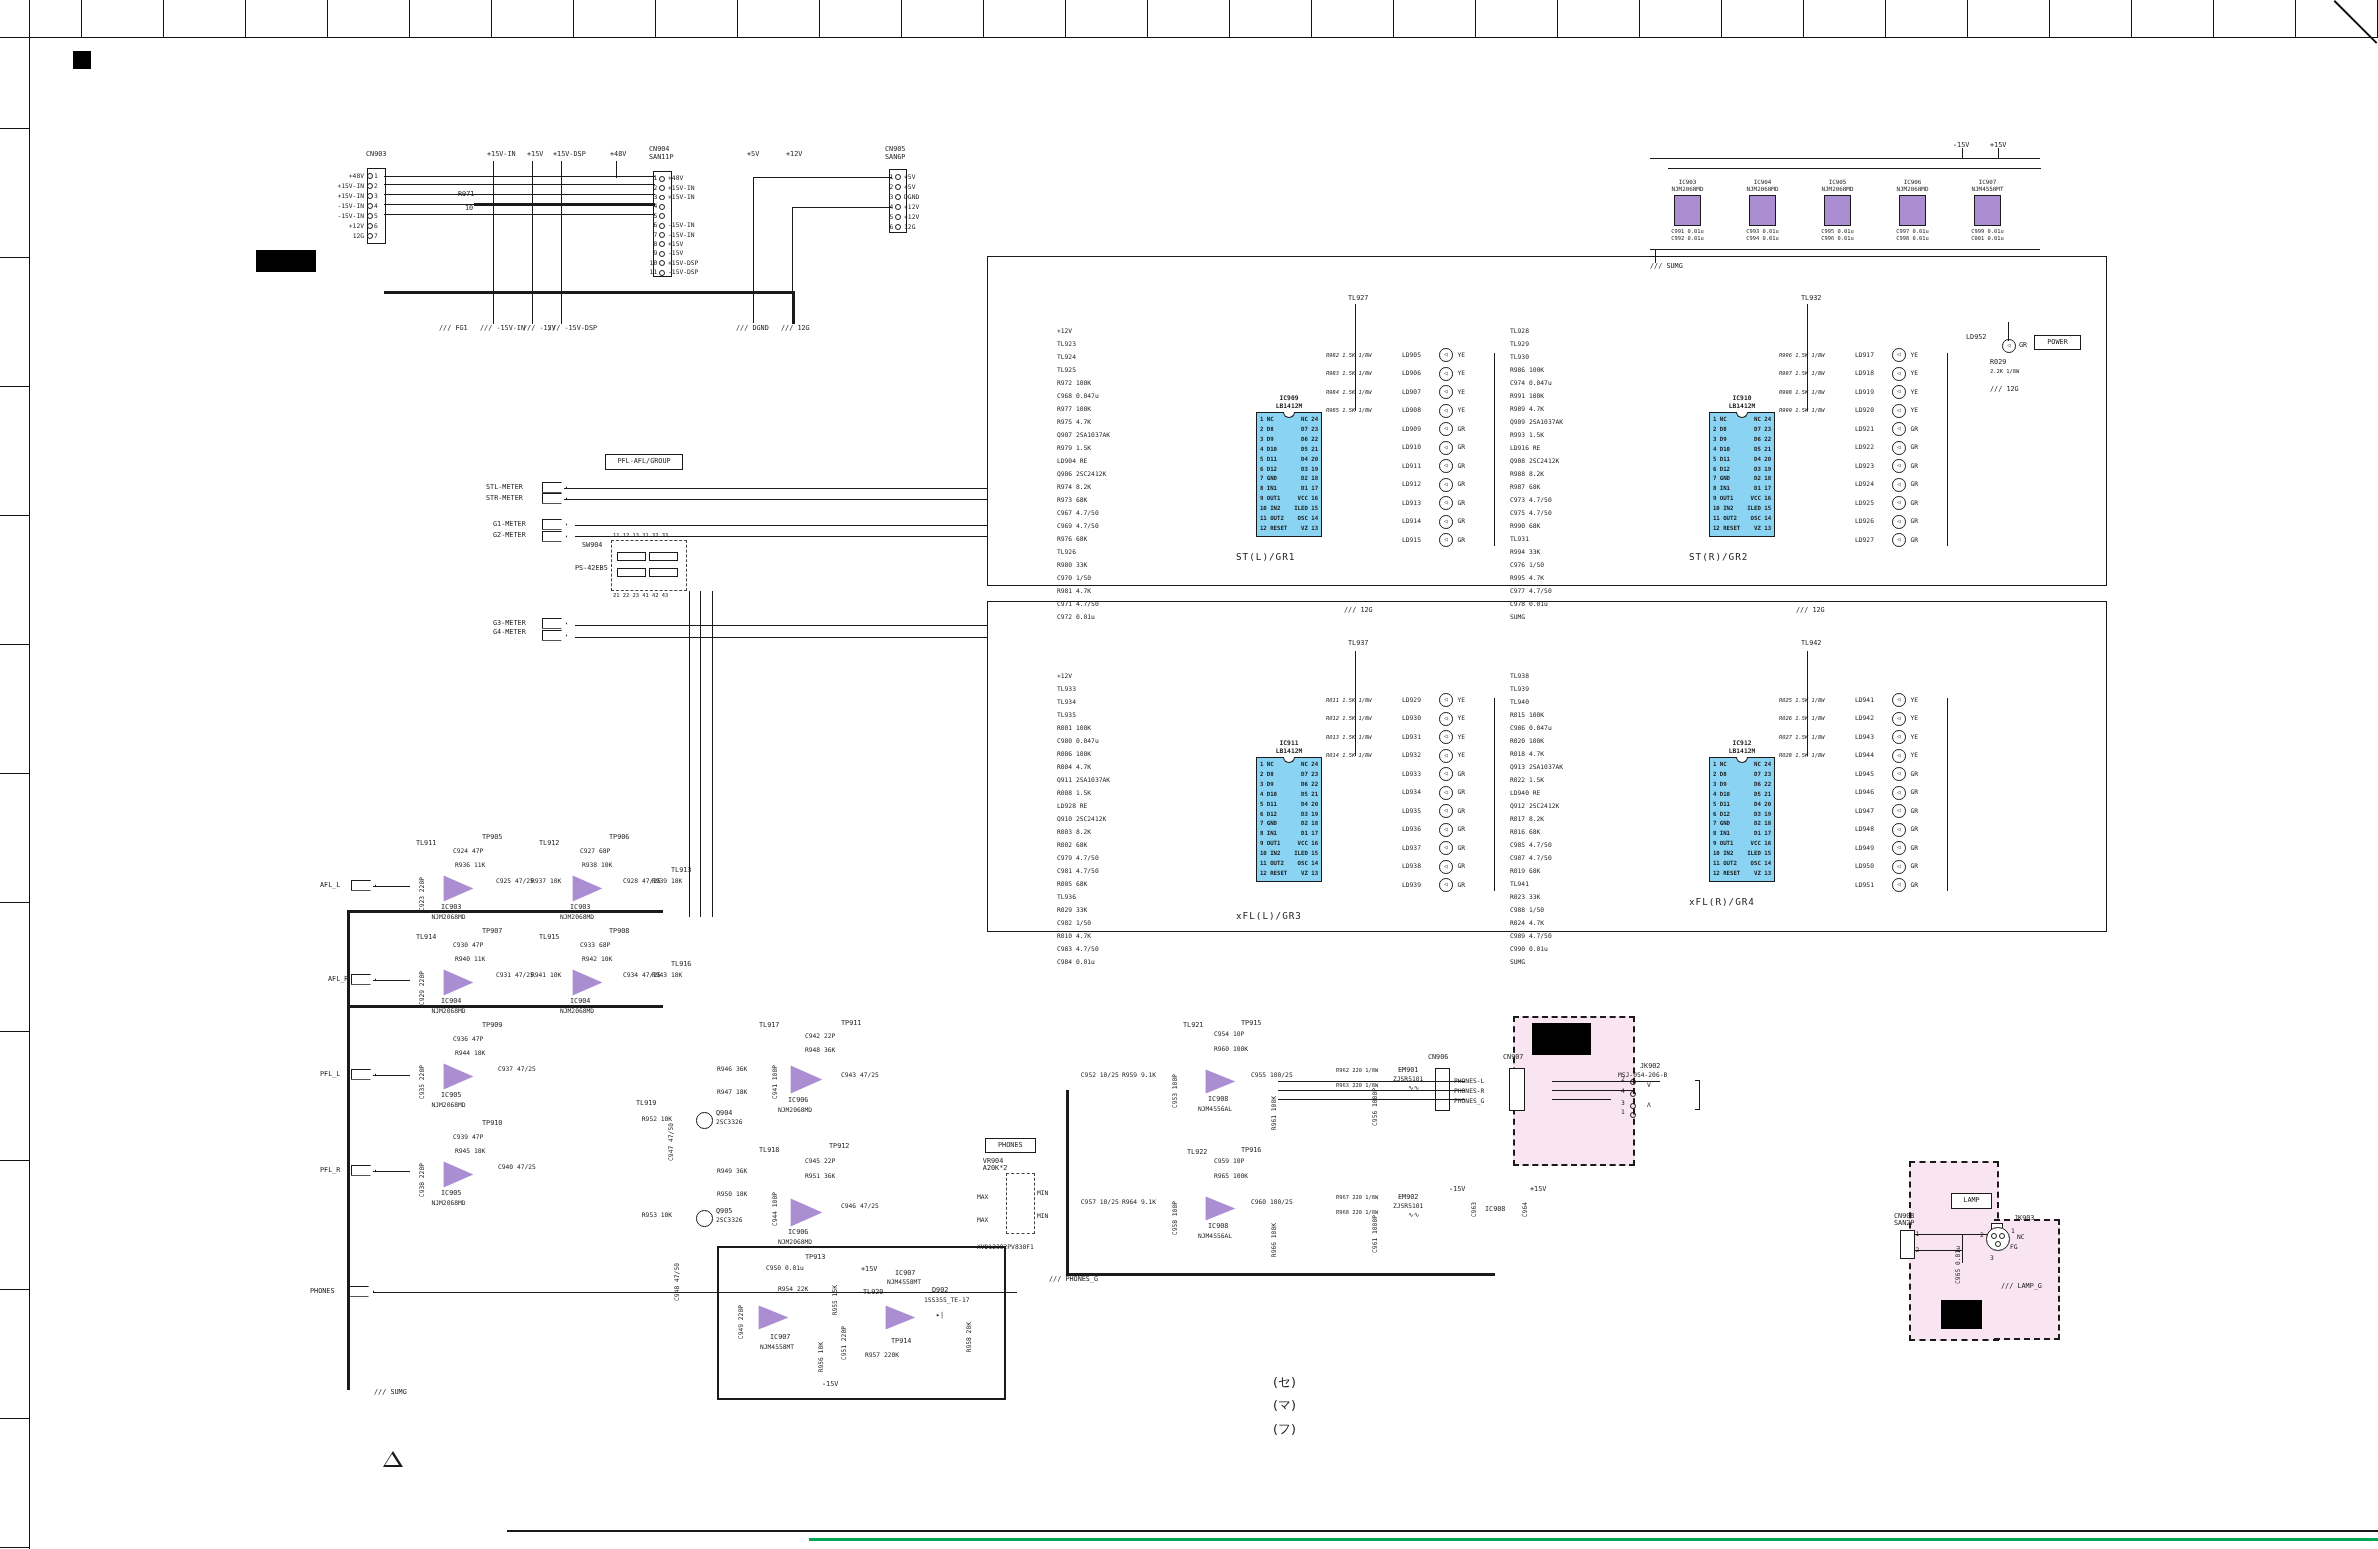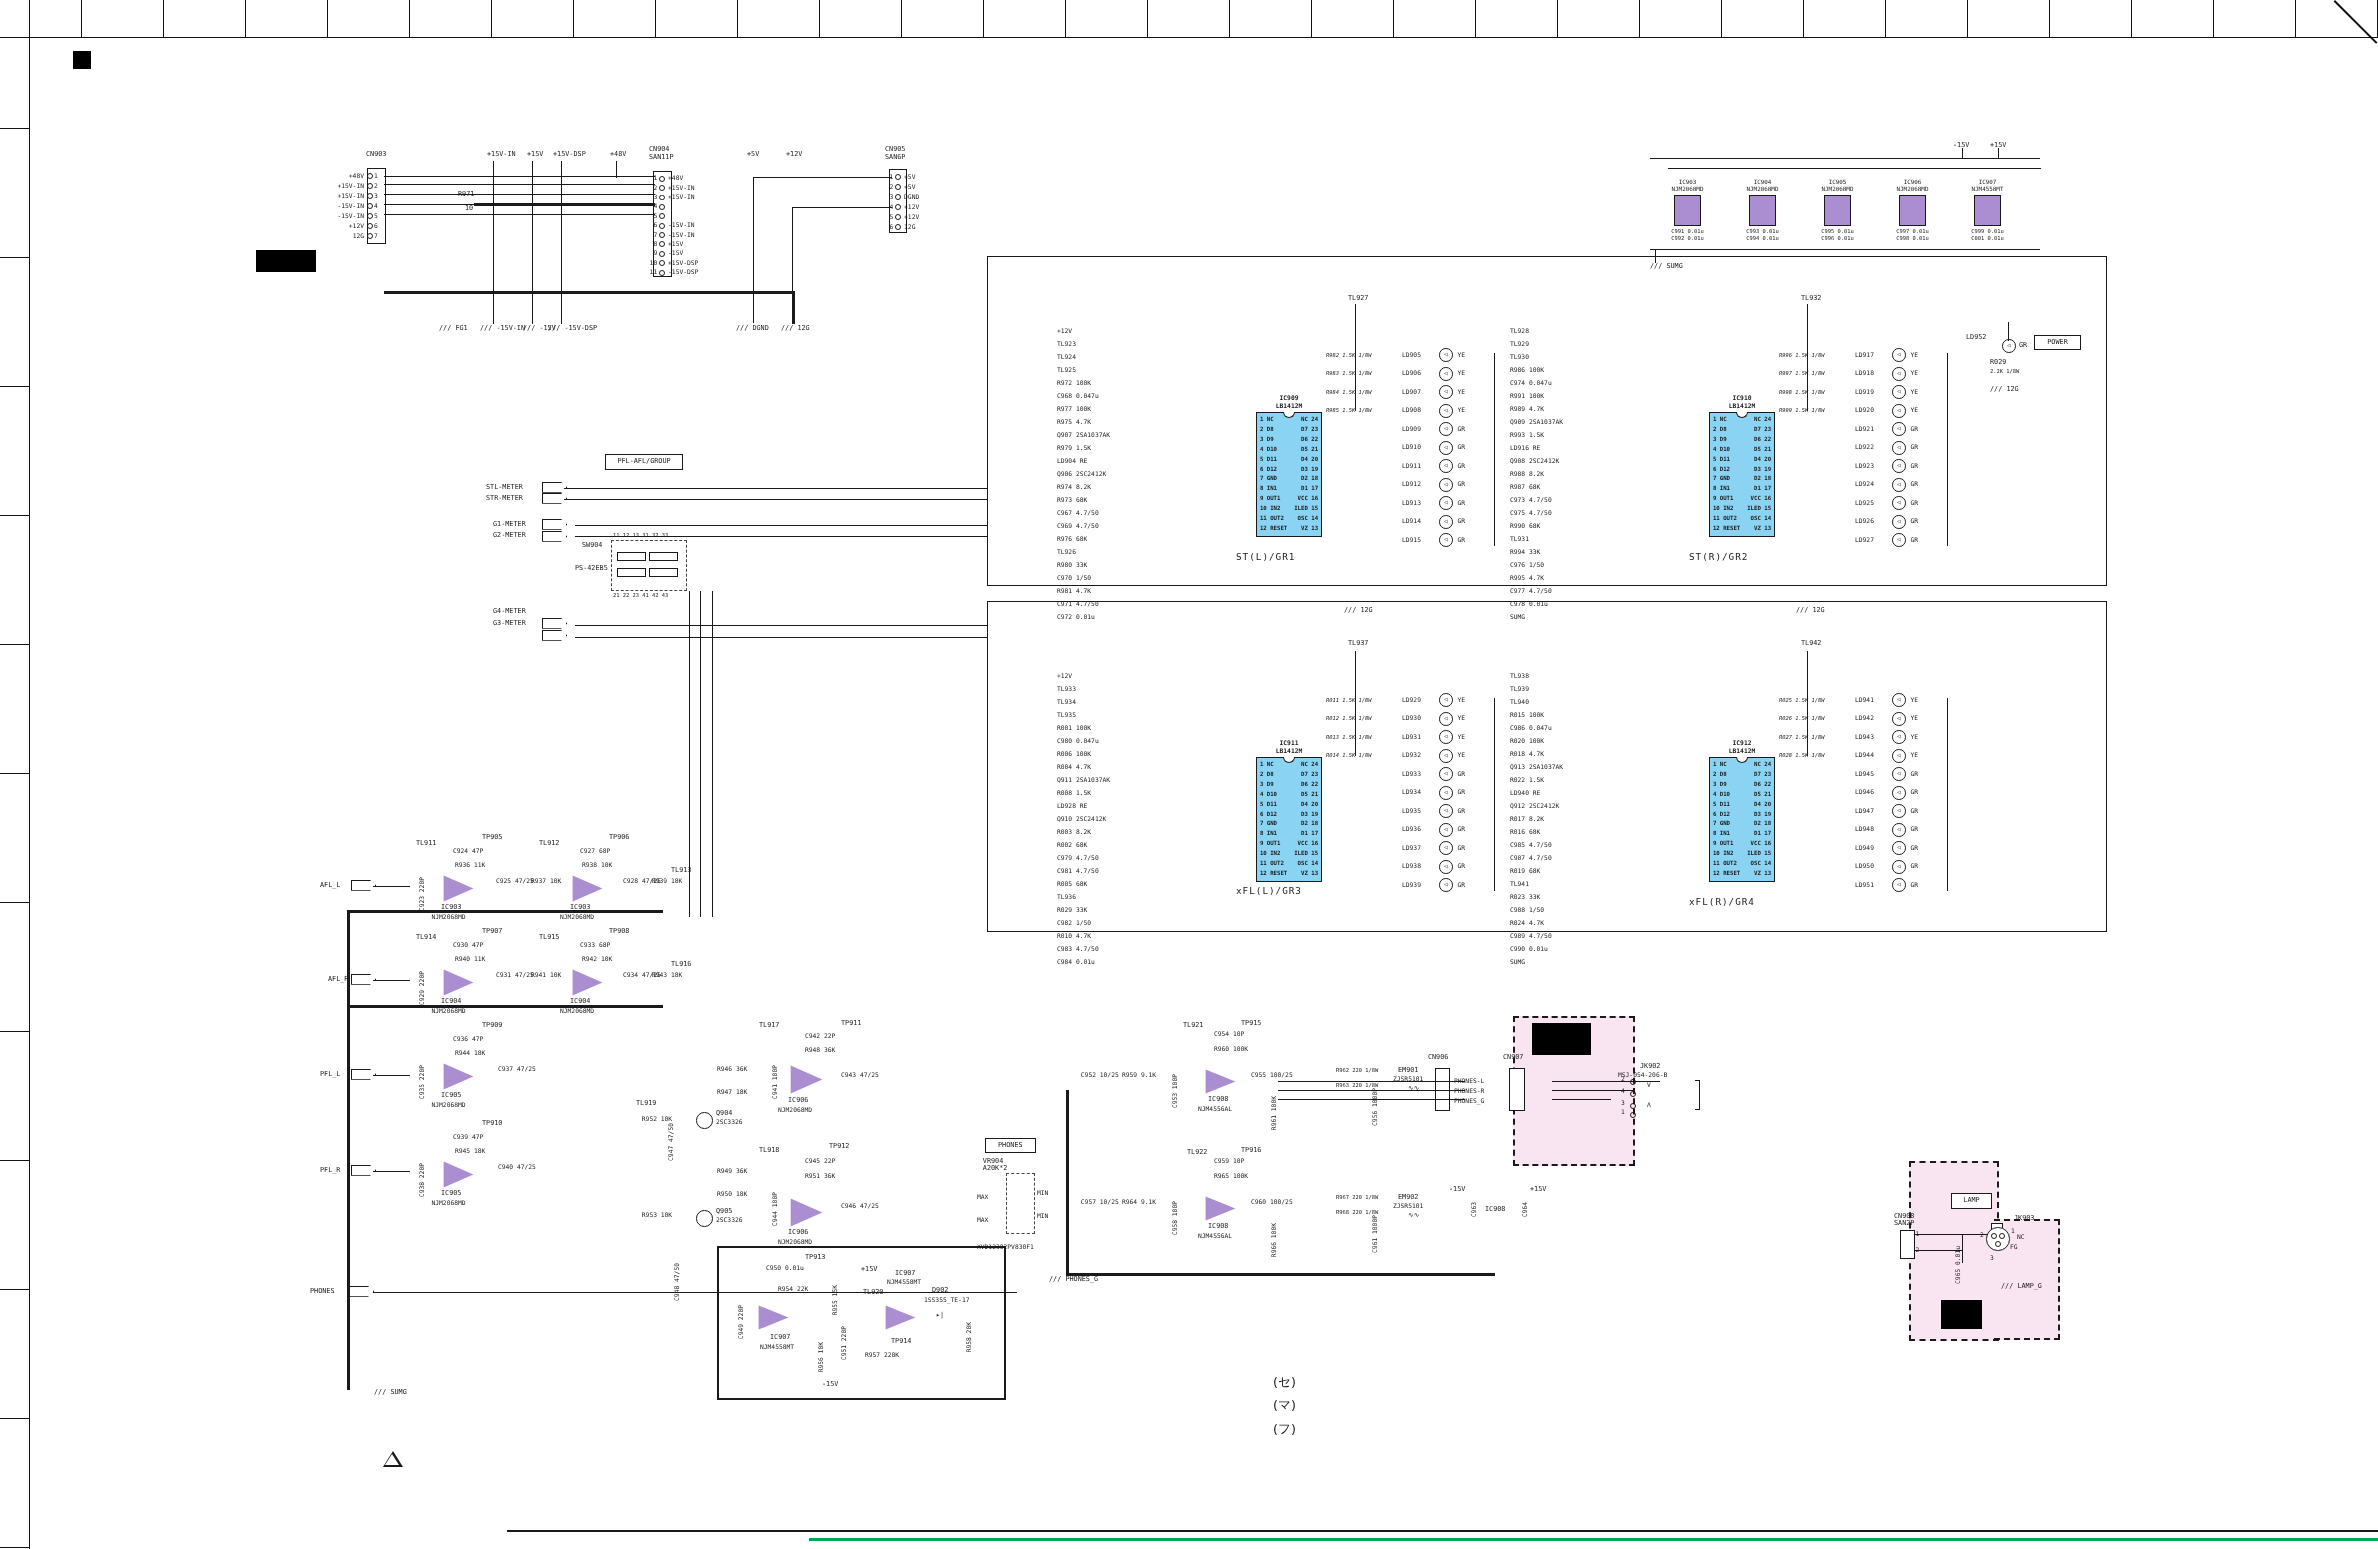--- a/index.html
+++ b/index.html
@@ -271,21 +271,21 @@
   <b class="l" style="left:486px;top:484px">STL-METER</b>
     <div class="arrowin" style="left:542px;top:482px"></div>
   <b class="l" style="left:486px;top:495px">STR-METER</b>
     <div class="arrowin" style="left:542px;top:493px"></div>
   <b class="l" style="left:493px;top:521px">G1-METER</b>
     <div class="arrowin" style="left:542px;top:519px"></div>
   <b class="l" style="left:493px;top:532px">G2-METER</b>
     <div class="arrowin" style="left:542px;top:531px"></div>
   <b class="l" style="left:493px;top:620px">G3-METER</b>
     <div class="arrowin" style="left:542px;top:618px"></div>
-  <b class="l" style="left:493px;top:608px">G4-METER</b>
+  <b class="l" style="left:493px;top:629px">G4-METER</b>
     <div class="arrowin" style="left:542px;top:630px"></div>
   <b class="l" style="left:582px;top:542px">SW904</b>
   <b class="l" style="left:575px;top:565px">PS-42EB5</b>
   <div class="dash" style="left:611px;top:540px;width:74px;height:49px"></div>
   <b class="l l5" style="left:613px;top:532px">11 12 13 31 32 33</b>
   <b class="l l5" style="left:613px;top:592px">21 22 23 41 42 43</b>
   <div class="rect" style="left:617px;top:552px;width:27px;height:6.8px"></div>
   <div class="rect" style="left:649px;top:552px;width:27px;height:6.8px"></div>
   <div class="rect" style="left:617px;top:568px;width:27px;height:6.8px"></div>
   <div class="rect" style="left:649px;top:568px;width:27px;height:6.8px"></div>
@@ -593,21 +593,21 @@
           <span class="led">◁</span>
           <span class="lr-col">GR</span>
         </div>
         <div class="ledrow">
           <span class="lr-res"><i></i> <i></i></span>
           <span class="lr-ld">LD939</span>
           <span class="led">◁</span>
           <span class="lr-col">GR</span>
         </div>
       </div>
-    <b class="l l9" style="left:181px;top:248px">xFL(L)/GR3</b>
+    <b class="l l9" style="left:181px;top:273px">xFL(L)/GR3</b>
   </div>
   <div style="position:absolute;left:1508px;top:638px;width:458px;height:293px">
     <b class="l" style="left:293px;top:2px">TL942</b>
     <div class="misc" style="left:2px;top:31px">
         <b class="mi">TL938</b>
         <b class="mi">TL939</b>
         <b class="mi">TL940</b>
         <b class="mi">R015 100K</b>
         <b class="mi">C986 0.047u</b>
         <b class="mi">R020 100K</b>

